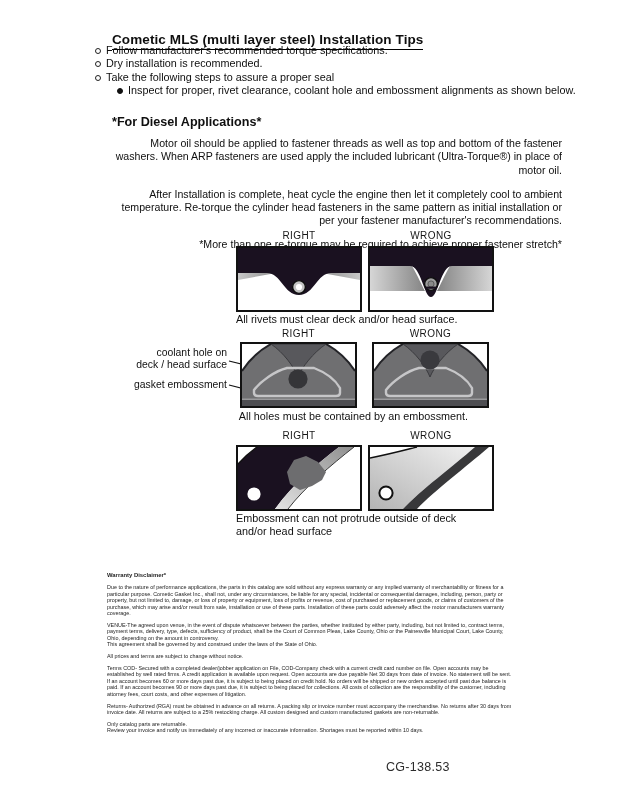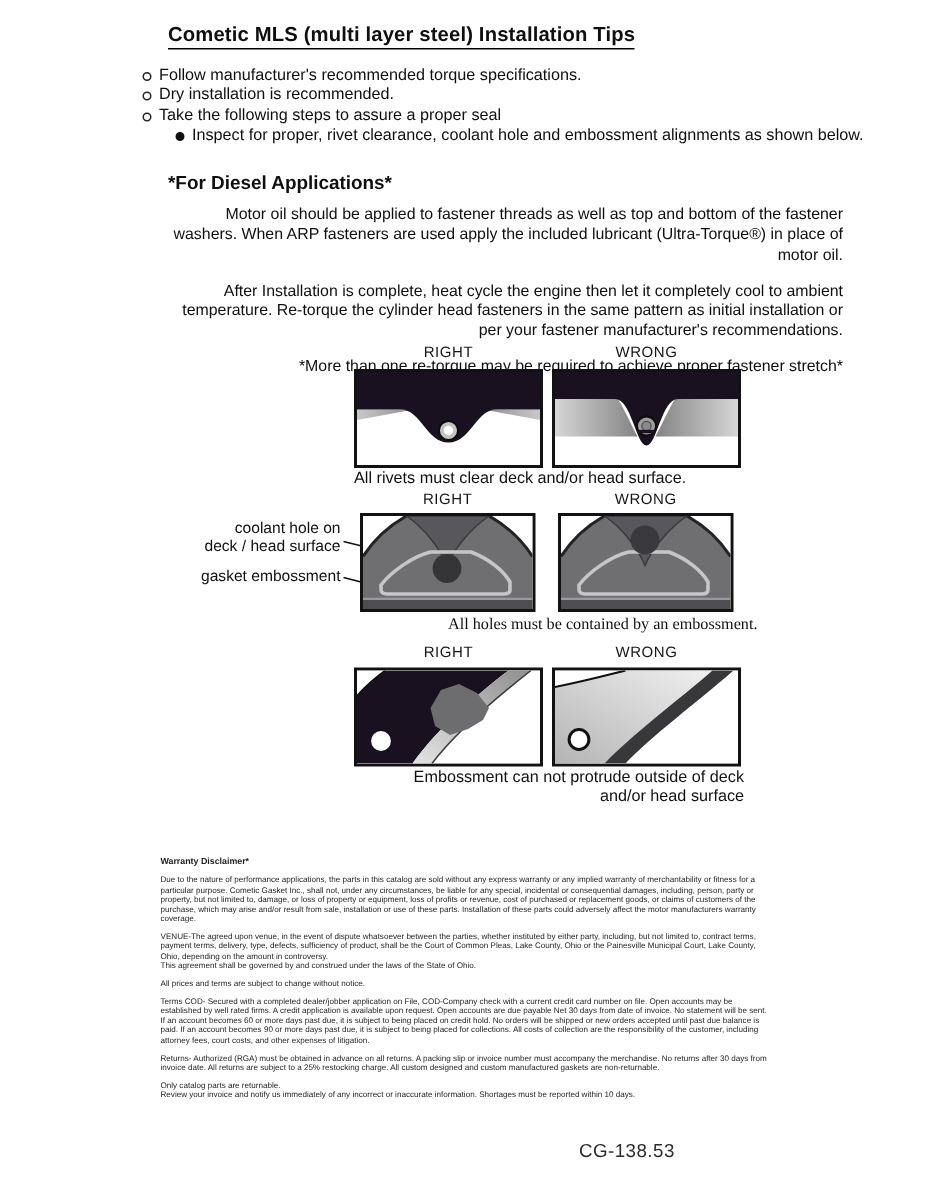--- a/index.html
+++ b/index.html
@@ -4,39 +4,39 @@
 <style>
   html,body{margin:0;padding:0;background:#e8e8e8;}
   .page{
     position:relative;width:618px;height:800px;background:#ffffff;
     font-family:"Liberation Sans","DejaVu Sans",sans-serif;color:#0f0f0f;
     overflow:hidden;margin:0 auto;
   }
   .abs{position:absolute;}
   
   .title{
-    left:112px;top:15px;font-size:13.5px;font-weight:bold;
+    left:112px;top:32px;font-size:13.5px;font-weight:bold;
     border-bottom:1.6px solid #000;padding-bottom:2px;letter-spacing:.1px;
   }
   .bullets{left:95px;top:44px;font-size:10.8px;line-height:13.4px;}
   .b-row{display:flex;align-items:flex-start;}
   .b-mark{
     width:4px;height:4px;border:1px solid #222;border-radius:50%;
     margin:4px 5px 0 0;flex:none;
   }
   .b-row.sub{margin-left:22px;}
   .b-row.sub .b-mark{background:#111;border-color:#111;}
   .diesel{left:112px;top:116px;width:450px;font-size:10.6px;line-height:13.2px;}
   .diesel h2{font-size:12.6px;font-weight:bold;margin:0 0 8px 0;}
   .diesel p{margin:0 0 11px 0;text-align:right;}
   
   .dg-label{font-size:10px;letter-spacing:.4px;color:#161616;text-align:center;}
   .dg-box{border:2px solid #121212;background:#fff;line-height:0;}
   .dg-box svg{display:block;}
-  .caption{font-size:10.8px;line-height:12.6px;color:#111;text-align:right;}
+  .caption{font-size:10.8px;line-height:12.6px;color:#111;}
   .pre{white-space:pre-line;}
   .side-label{font-size:10.4px;line-height:12px;color:#111;text-align:right;}
   
   .legal{left:107px;top:572px;width:407px;font-size:5.4px;line-height:6.4px;color:#1d1d1d;}
   .legal h3{font-size:5.9px;margin:0 0 6px 0;font-weight:bold;}
   .legal p{margin:0 0 5.5px 0;white-space:pre-line;}
   .footer-code{left:386px;top:760px;font-size:12.5px;color:#2c2c2c;letter-spacing:.3px;}
 </style>
 </head>
 <body>
@@ -154,21 +154,21 @@
       <path d="M113,0 L84,0 Q102,10 113,27 Z" fill="#ffffff"></path>
       <path d="M84,0 Q102,10 113,27" fill="none" stroke="#232327" stroke-width="2"></path>
       <path d="M29,0 C42,9 52,23 56,33 C60,23 71,9 84,0 Z" fill="#58585c" stroke="#3a3a3e" stroke-width="1"></path>
       <path d="M12,49 L12,46 C19,37 33,27 45,24 L72,24 C85,29 94,37 98,44 L98,49 Q98,52 94,52 L16,52 Q12,52 12,49 Z" fill="none" stroke="#c6c6c8" stroke-width="2.4"></path>
       <circle cx="56" cy="16" r="9.6" fill="#3a3a3e"></circle>
       <rect x="0" y="54.5" width="113" height="1.6" fill="#9a9a9c"></rect>
       <rect x="0" y="56" width="113" height="6" fill="#4e4e52"></rect>
     </svg>
   </div>
 
-  <div class="abs caption" style="left:256px;top:410px;width:249px;text-align:right;font-family:Liberation Serif, serif;">All holes must be contained by an embossment.</div>
+  <div class="abs caption" style="left:229px;top:410px;width:249px;text-align:center;">All holes must be contained by an embossment.</div>
 
   <div class="abs dg-label" style="left:236px;top:430px;width:126px;">RIGHT</div>
   <div class="abs dg-label" style="left:368px;top:430px;width:126px;">WRONG</div>
 
   <div class="abs dg-box" style="left:236px;top:445px;">
     <svg width="122" height="62" viewBox="0 0 122 62">
       <defs>
         <linearGradient id="bandR" x1="1" y1="0" x2="0" y2="1">
           <stop offset="0" stop-color="#8f8f8f"></stop>
             <stop offset="1" stop-color="#e3e3e3"></stop>

